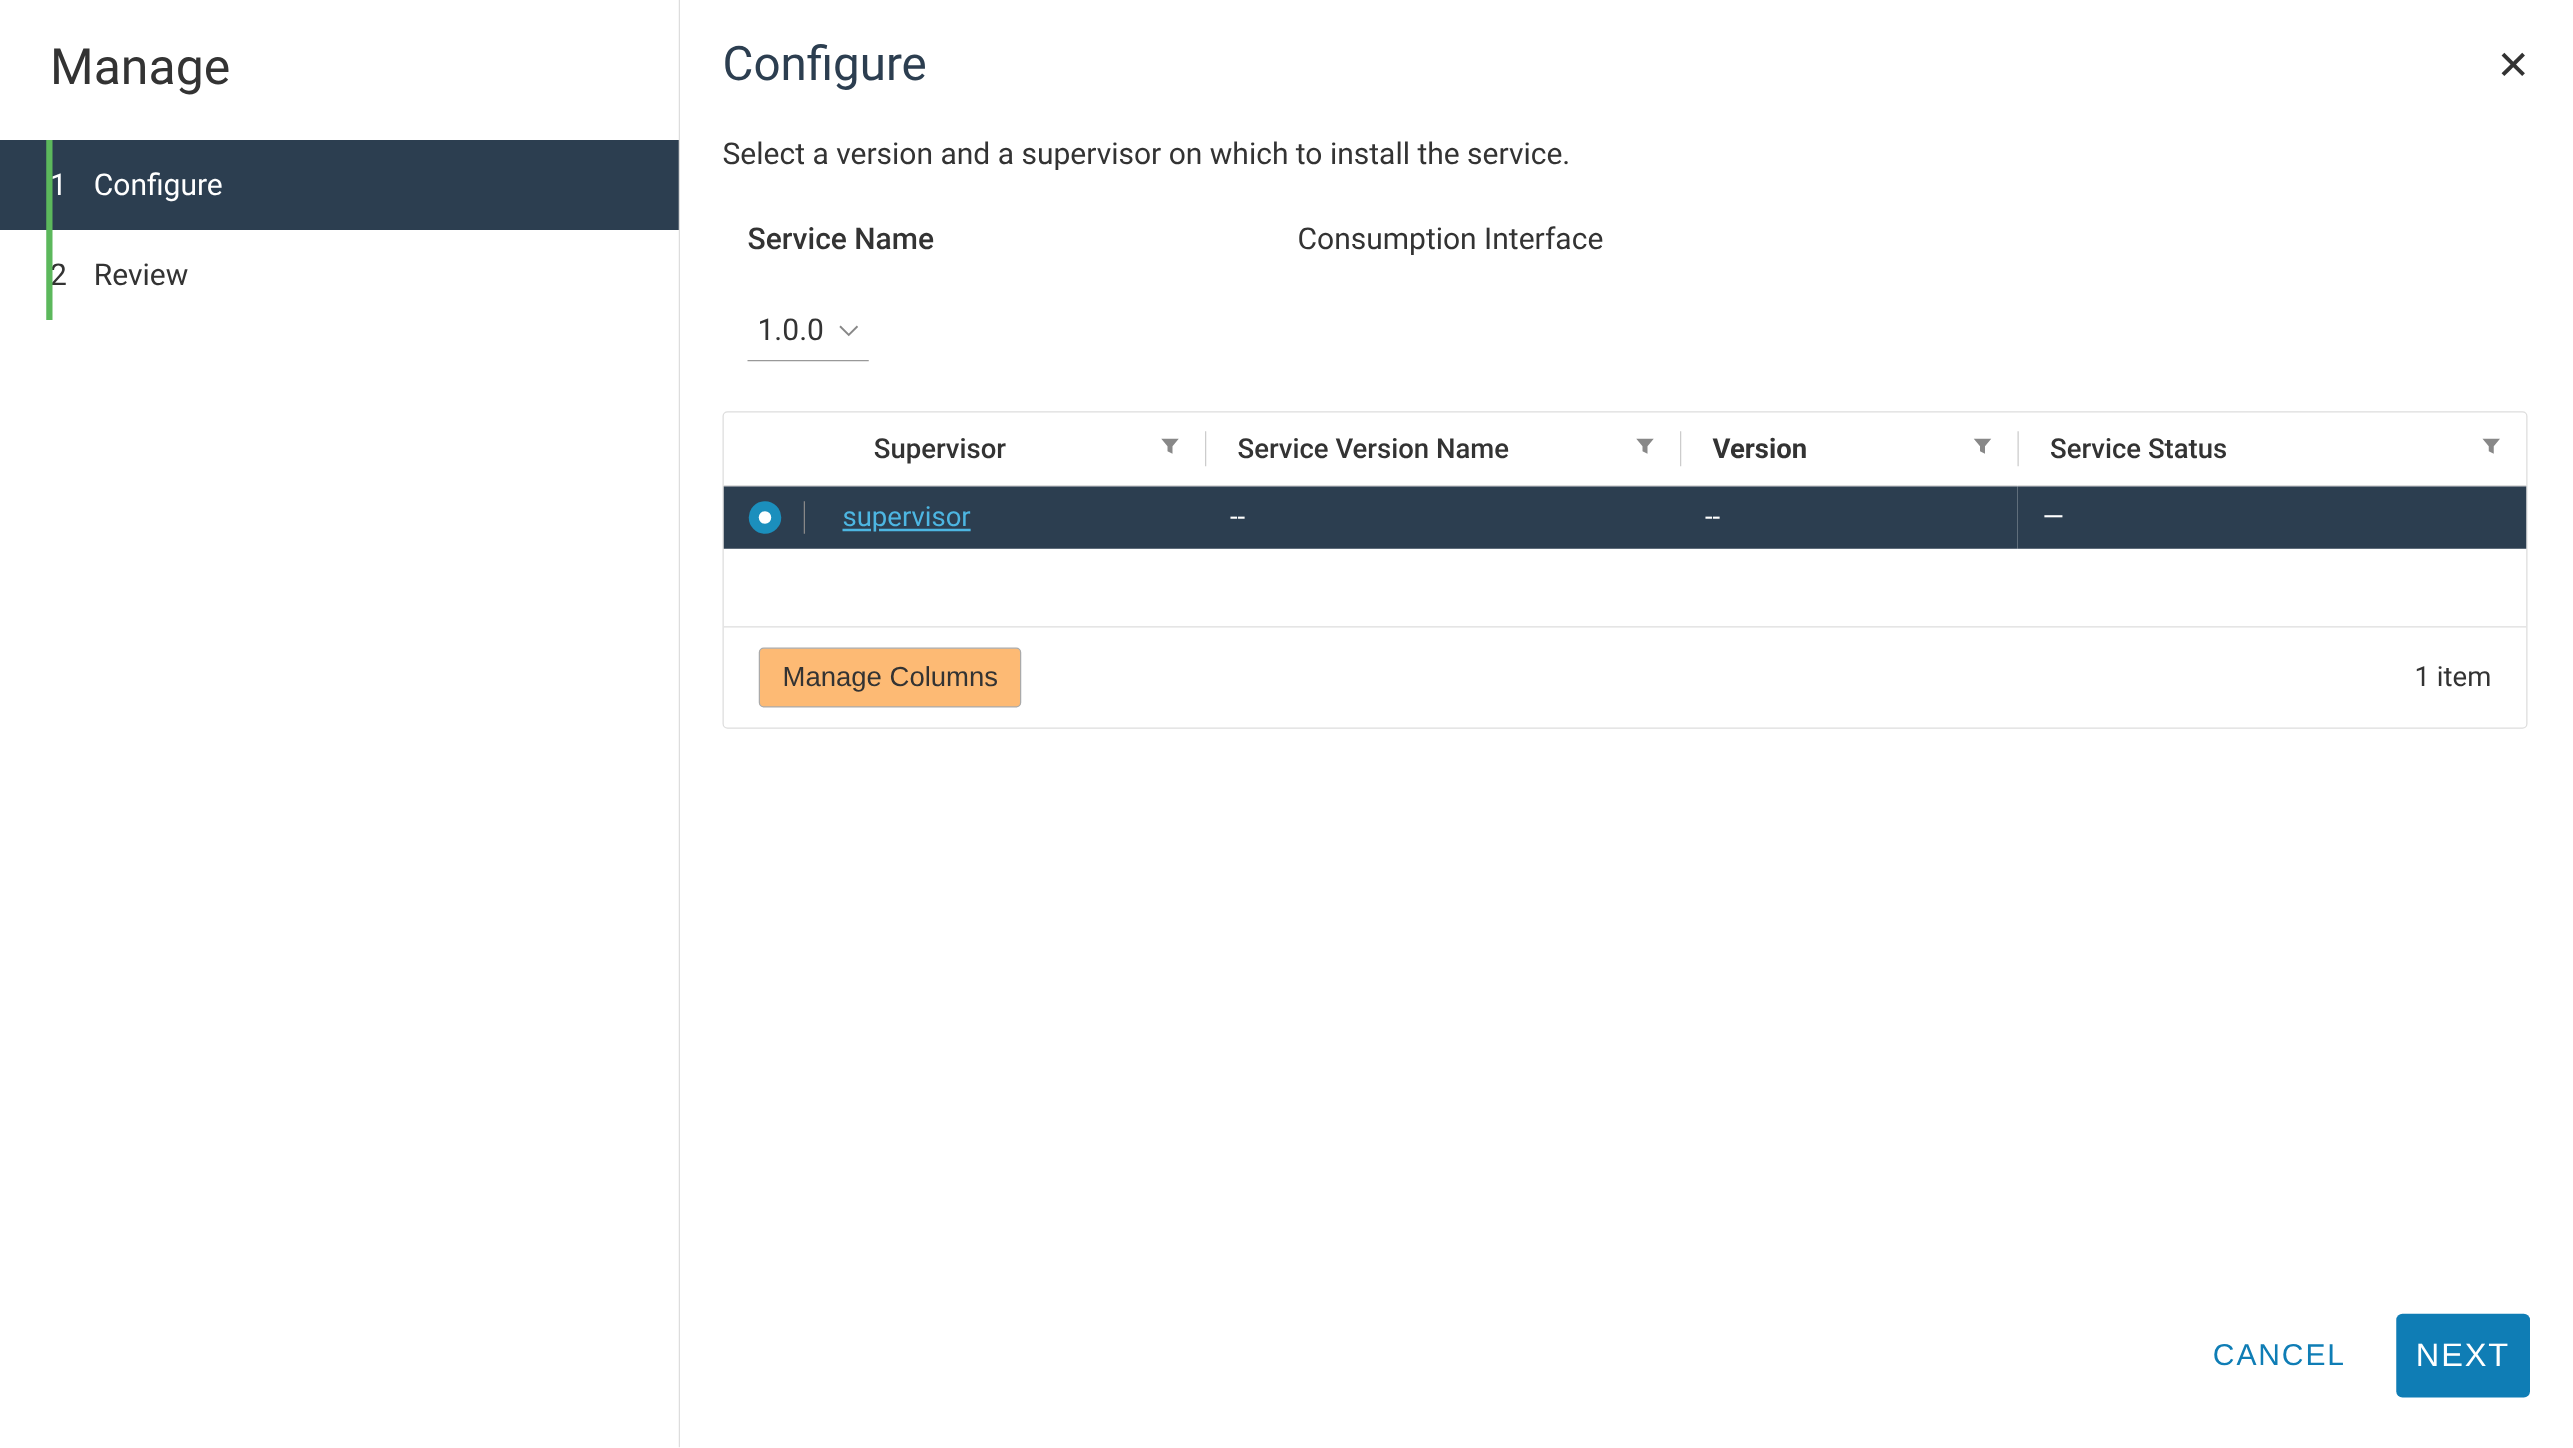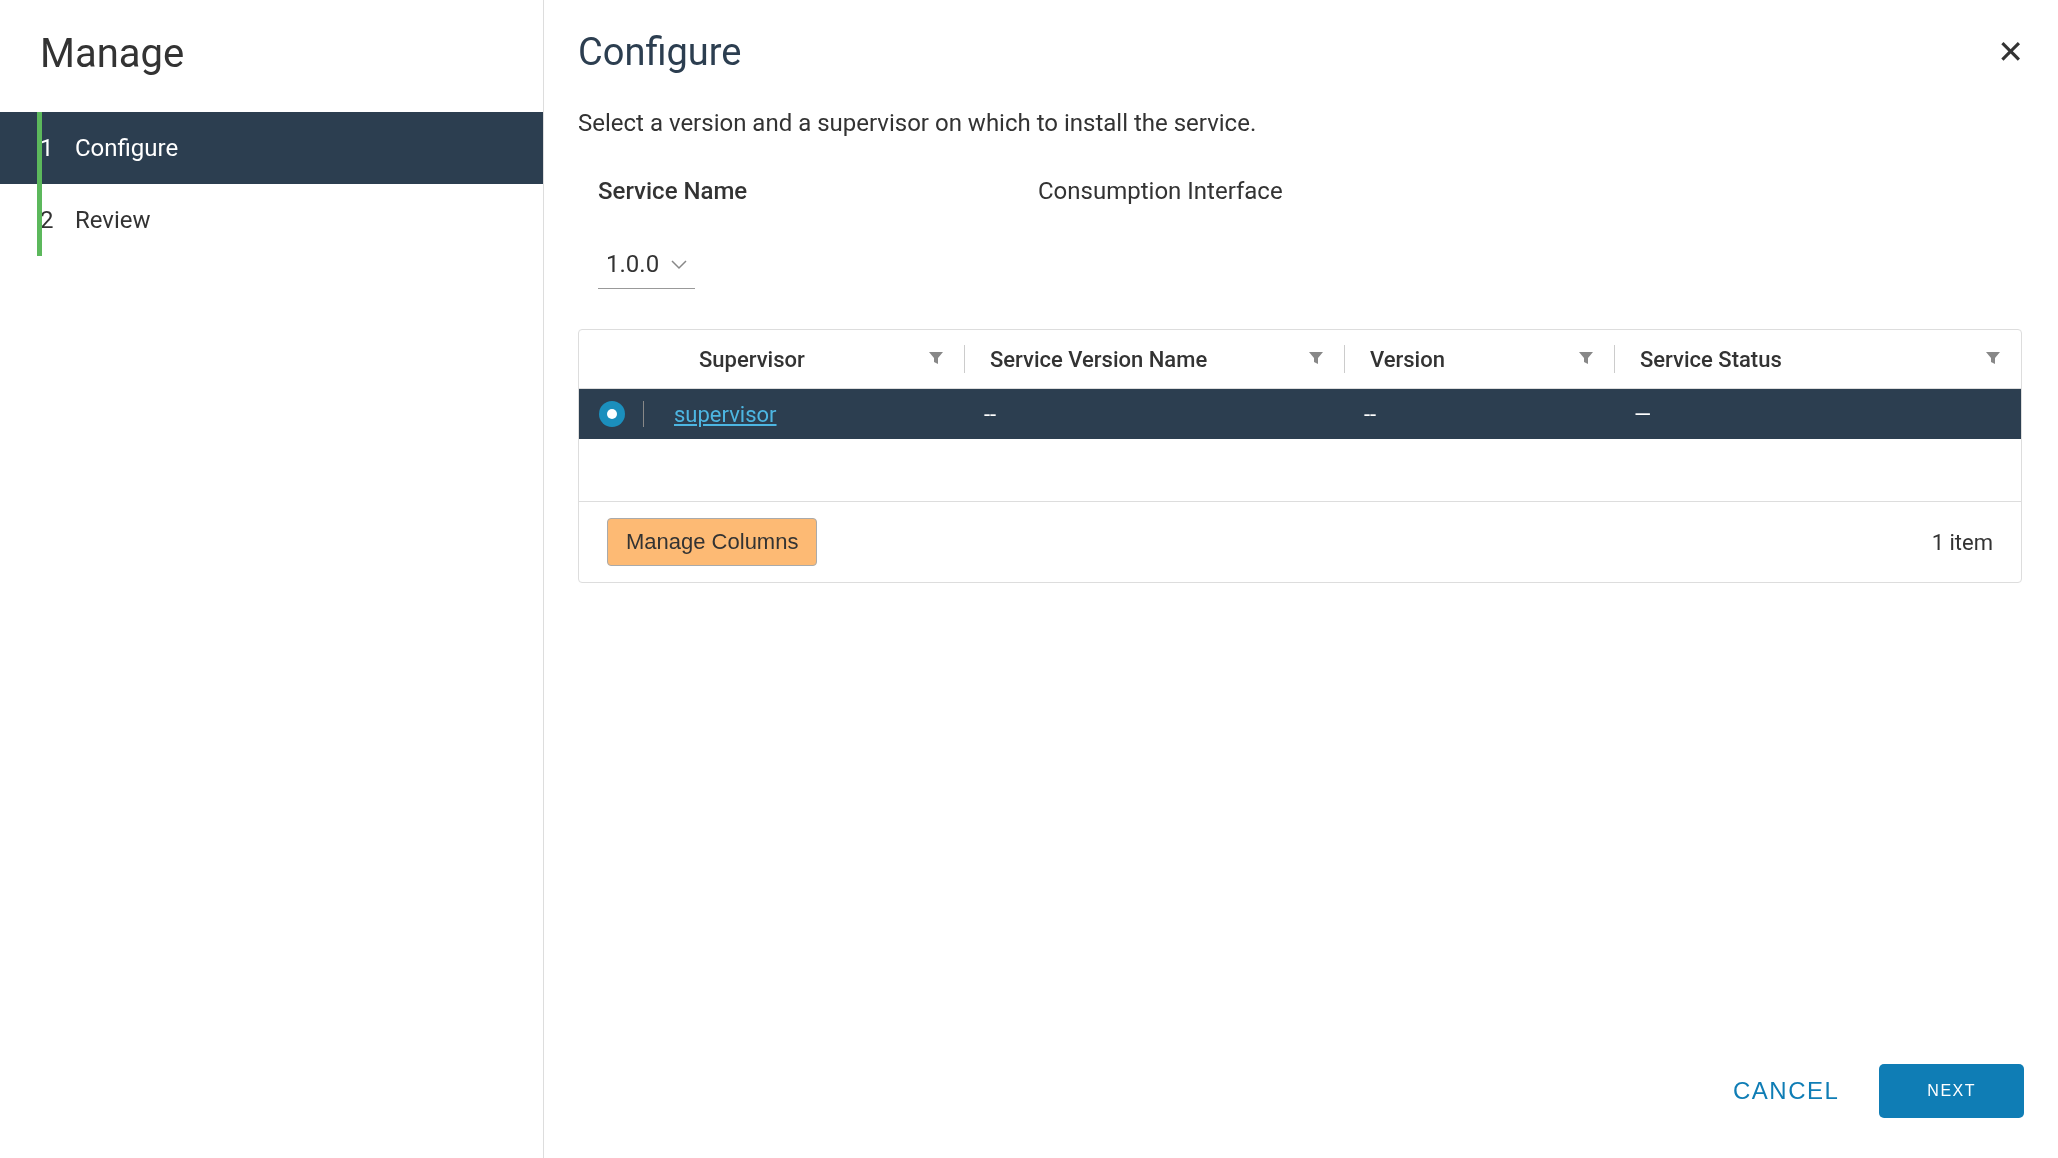--- a/index.html
+++ b/index.html
@@ -160,20 +160,21 @@
     }
     th.col-supervisor {
       width: 300px;
       padding-left: 30px;
     }
     th.col-svn {
       width: 380px;
     }
     th.col-version {
       width: 270px;
+      font-weight: bold;
     }
     th.col-status {
     }
     .th-inner {
       display: flex;
       align-items: center;
       justify-content: space-between;
       border-left: 1px solid #ccc;
       padding-left: 25px;
       margin-left: -20px;
@@ -264,24 +265,24 @@
       color: #0f7db5;
       font-size: 24px;
       font-weight: 500;
       letter-spacing: 1.5px;
       cursor: pointer;
     }
     .next-btn {
       background: #0f7db5;
       border: none;
       color: #fff;
-      font-size: 16px;
+      font-size: 26px;
       font-weight: 500;
       letter-spacing: 1.5px;
-      padding: 18px 48px;
+      padding: 18px 16px;
       border-radius: 5px;
       cursor: pointer;
     }
   </style>
 </head>
 <body>
 
 <div class="container">
   <aside class="sidebar">
     <h1 class="sidebar-title">Manage</h1>

